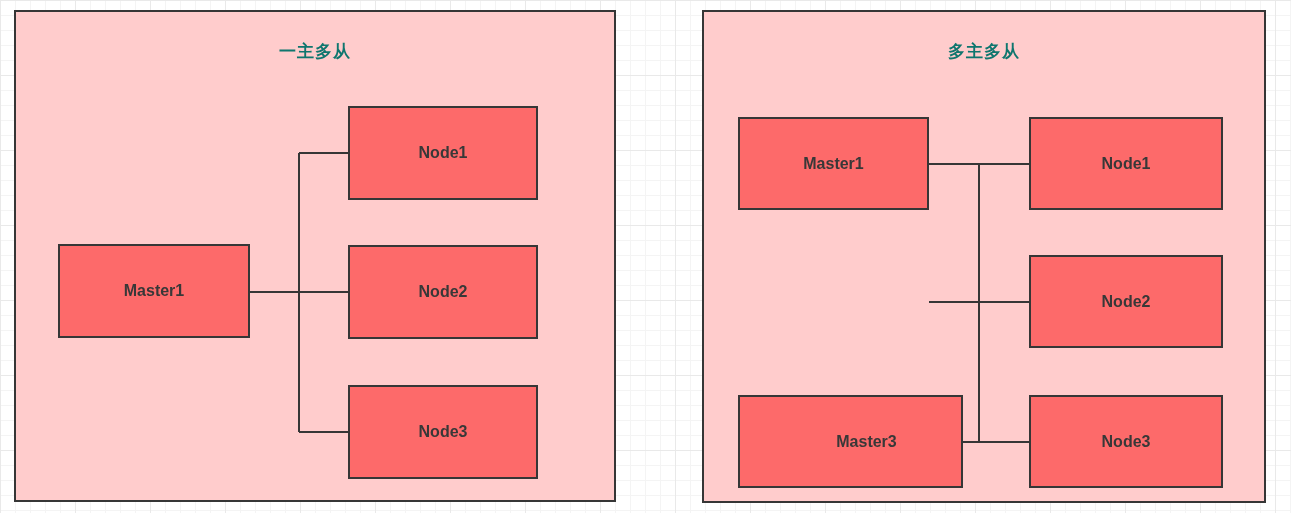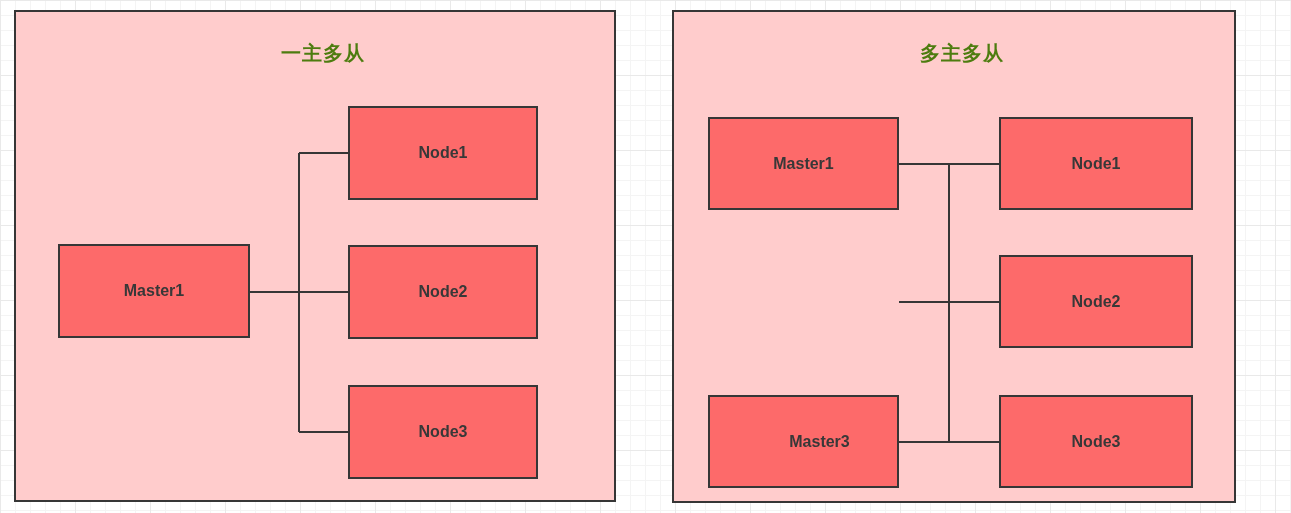--- a/index.html
+++ b/index.html
@@ -25,25 +25,24 @@
     box-sizing: border-box;
     background: #ffcccc;
     border: 2px solid #363636;
   }
   .panel-title {
     position: absolute;
     top: 28px;
     left: 0;
     width: 100%;
     text-align: center;
-    font-size: 20px;
+    font-size: 17px;
     font-weight: bold;
-    color: #4d7c0f;
+    color: #0f766e;
     letter-spacing: 1px;
-    padding-left: 8px;
   }
   .wires {
     position: absolute;
     left: 0;
     top: 0;
     pointer-events: none;
   }
   .wires line {
     stroke: #363636;
     stroke-width: 2;
@@ -86,34 +85,34 @@
       <span class="node-label">Node1</span>
     </div>
     <div class="node" style="left:332px; top:233px; width:190px; height:94px;">
       <span class="node-label">Node2</span>
     </div>
     <div class="node" style="left:332px; top:373px; width:190px; height:94px;">
       <span class="node-label">Node3</span>
     </div>
   </div>
 
-  <div class="panel" style="left:672px; top:10px; width:564px; height:493px;">
+  <div class="panel" style="left:702px; top:10px; width:564px; height:493px;">
     <div class="panel-title">多主多从</div>
 
     <svg class="wires" width="560" height="489" viewBox="0 0 560 489">
       <line x1="275" y1="152" x2="275" y2="430"></line>
       <line x1="225" y1="152" x2="325" y2="152"></line>
       <line x1="225" y1="290" x2="325" y2="290"></line>
       <line x1="225" y1="430" x2="325" y2="430"></line>
     </svg>
 
     <div class="node" style="left:34px; top:105px; width:191px; height:93px;">
       <span class="node-label">Master1</span>
     </div>
-    <div class="node" style="left:34px; top:383px; width:191px; height:93px;padding-left:32px;">
+    <div class="node" style="left:34px; top:383px; width:225px; height:93px;padding-left:32px;">
       <span class="node-label">Master3</span>
     </div>
     <div class="node" style="left:325px; top:105px; width:194px; height:93px;">
       <span class="node-label">Node1</span>
     </div>
     <div class="node" style="left:325px; top:243px; width:194px; height:93px;">
       <span class="node-label">Node2</span>
     </div>
     <div class="node" style="left:325px; top:383px; width:194px; height:93px;">
       <span class="node-label">Node3</span>

